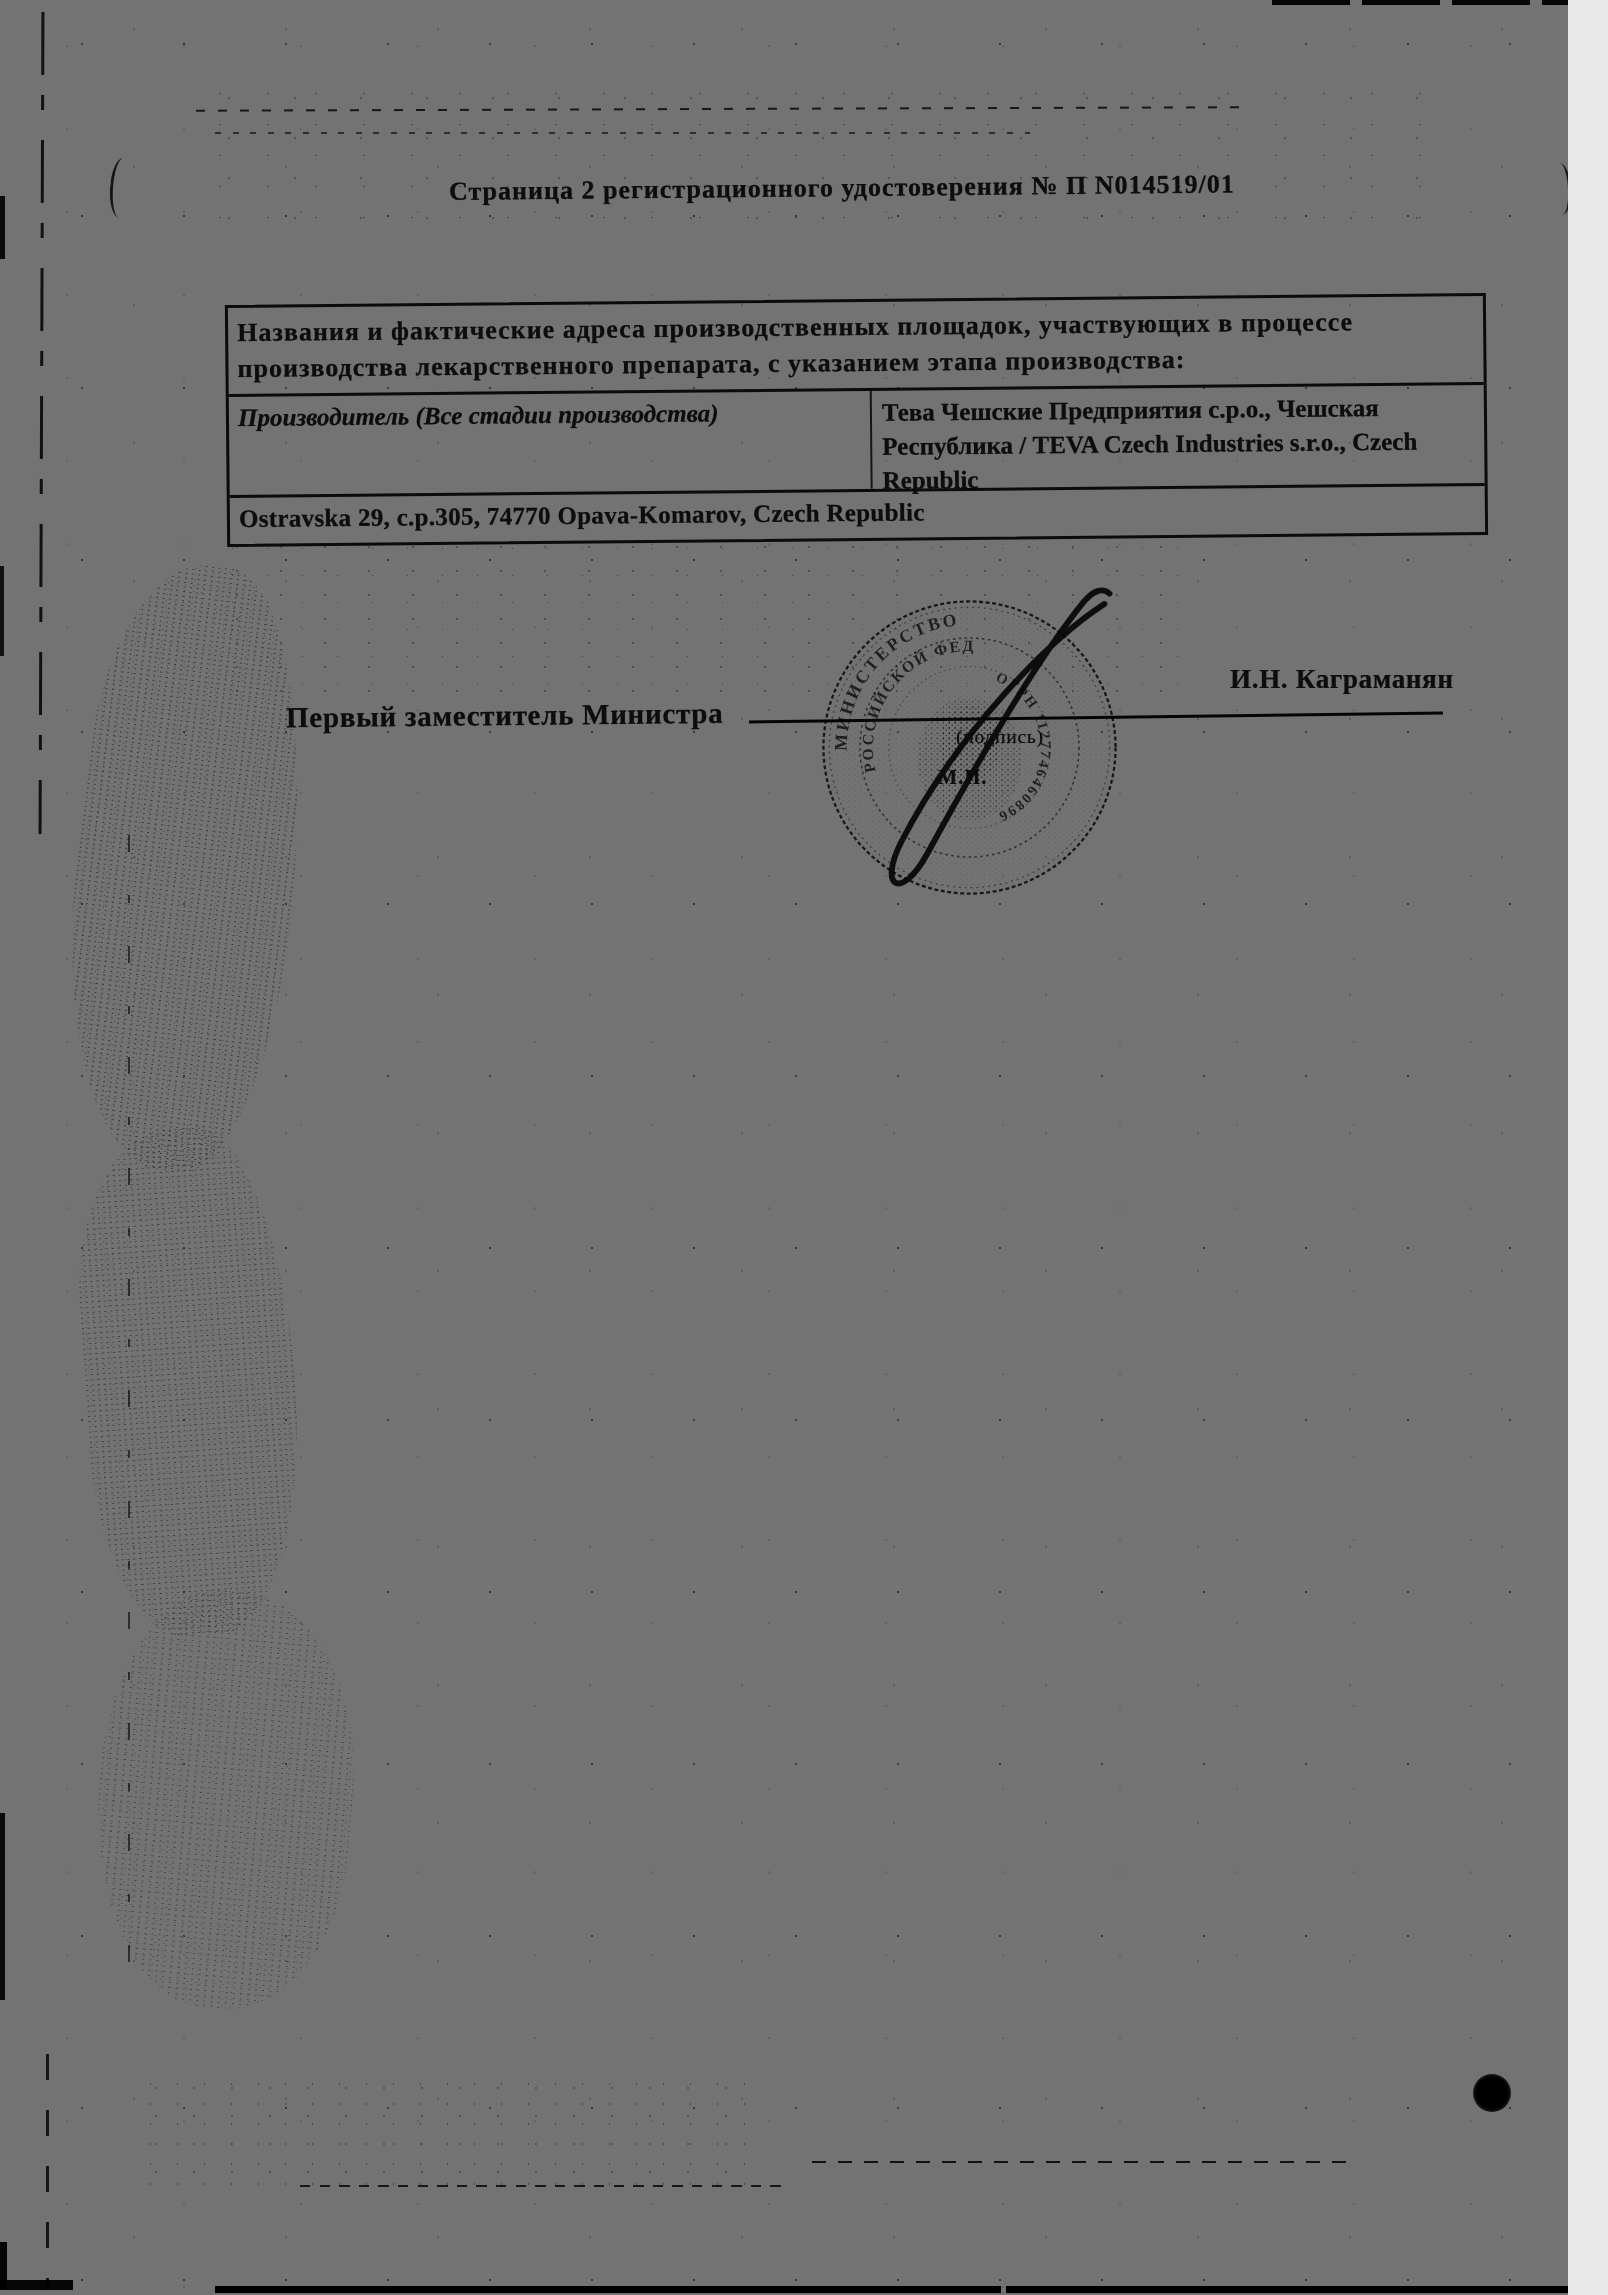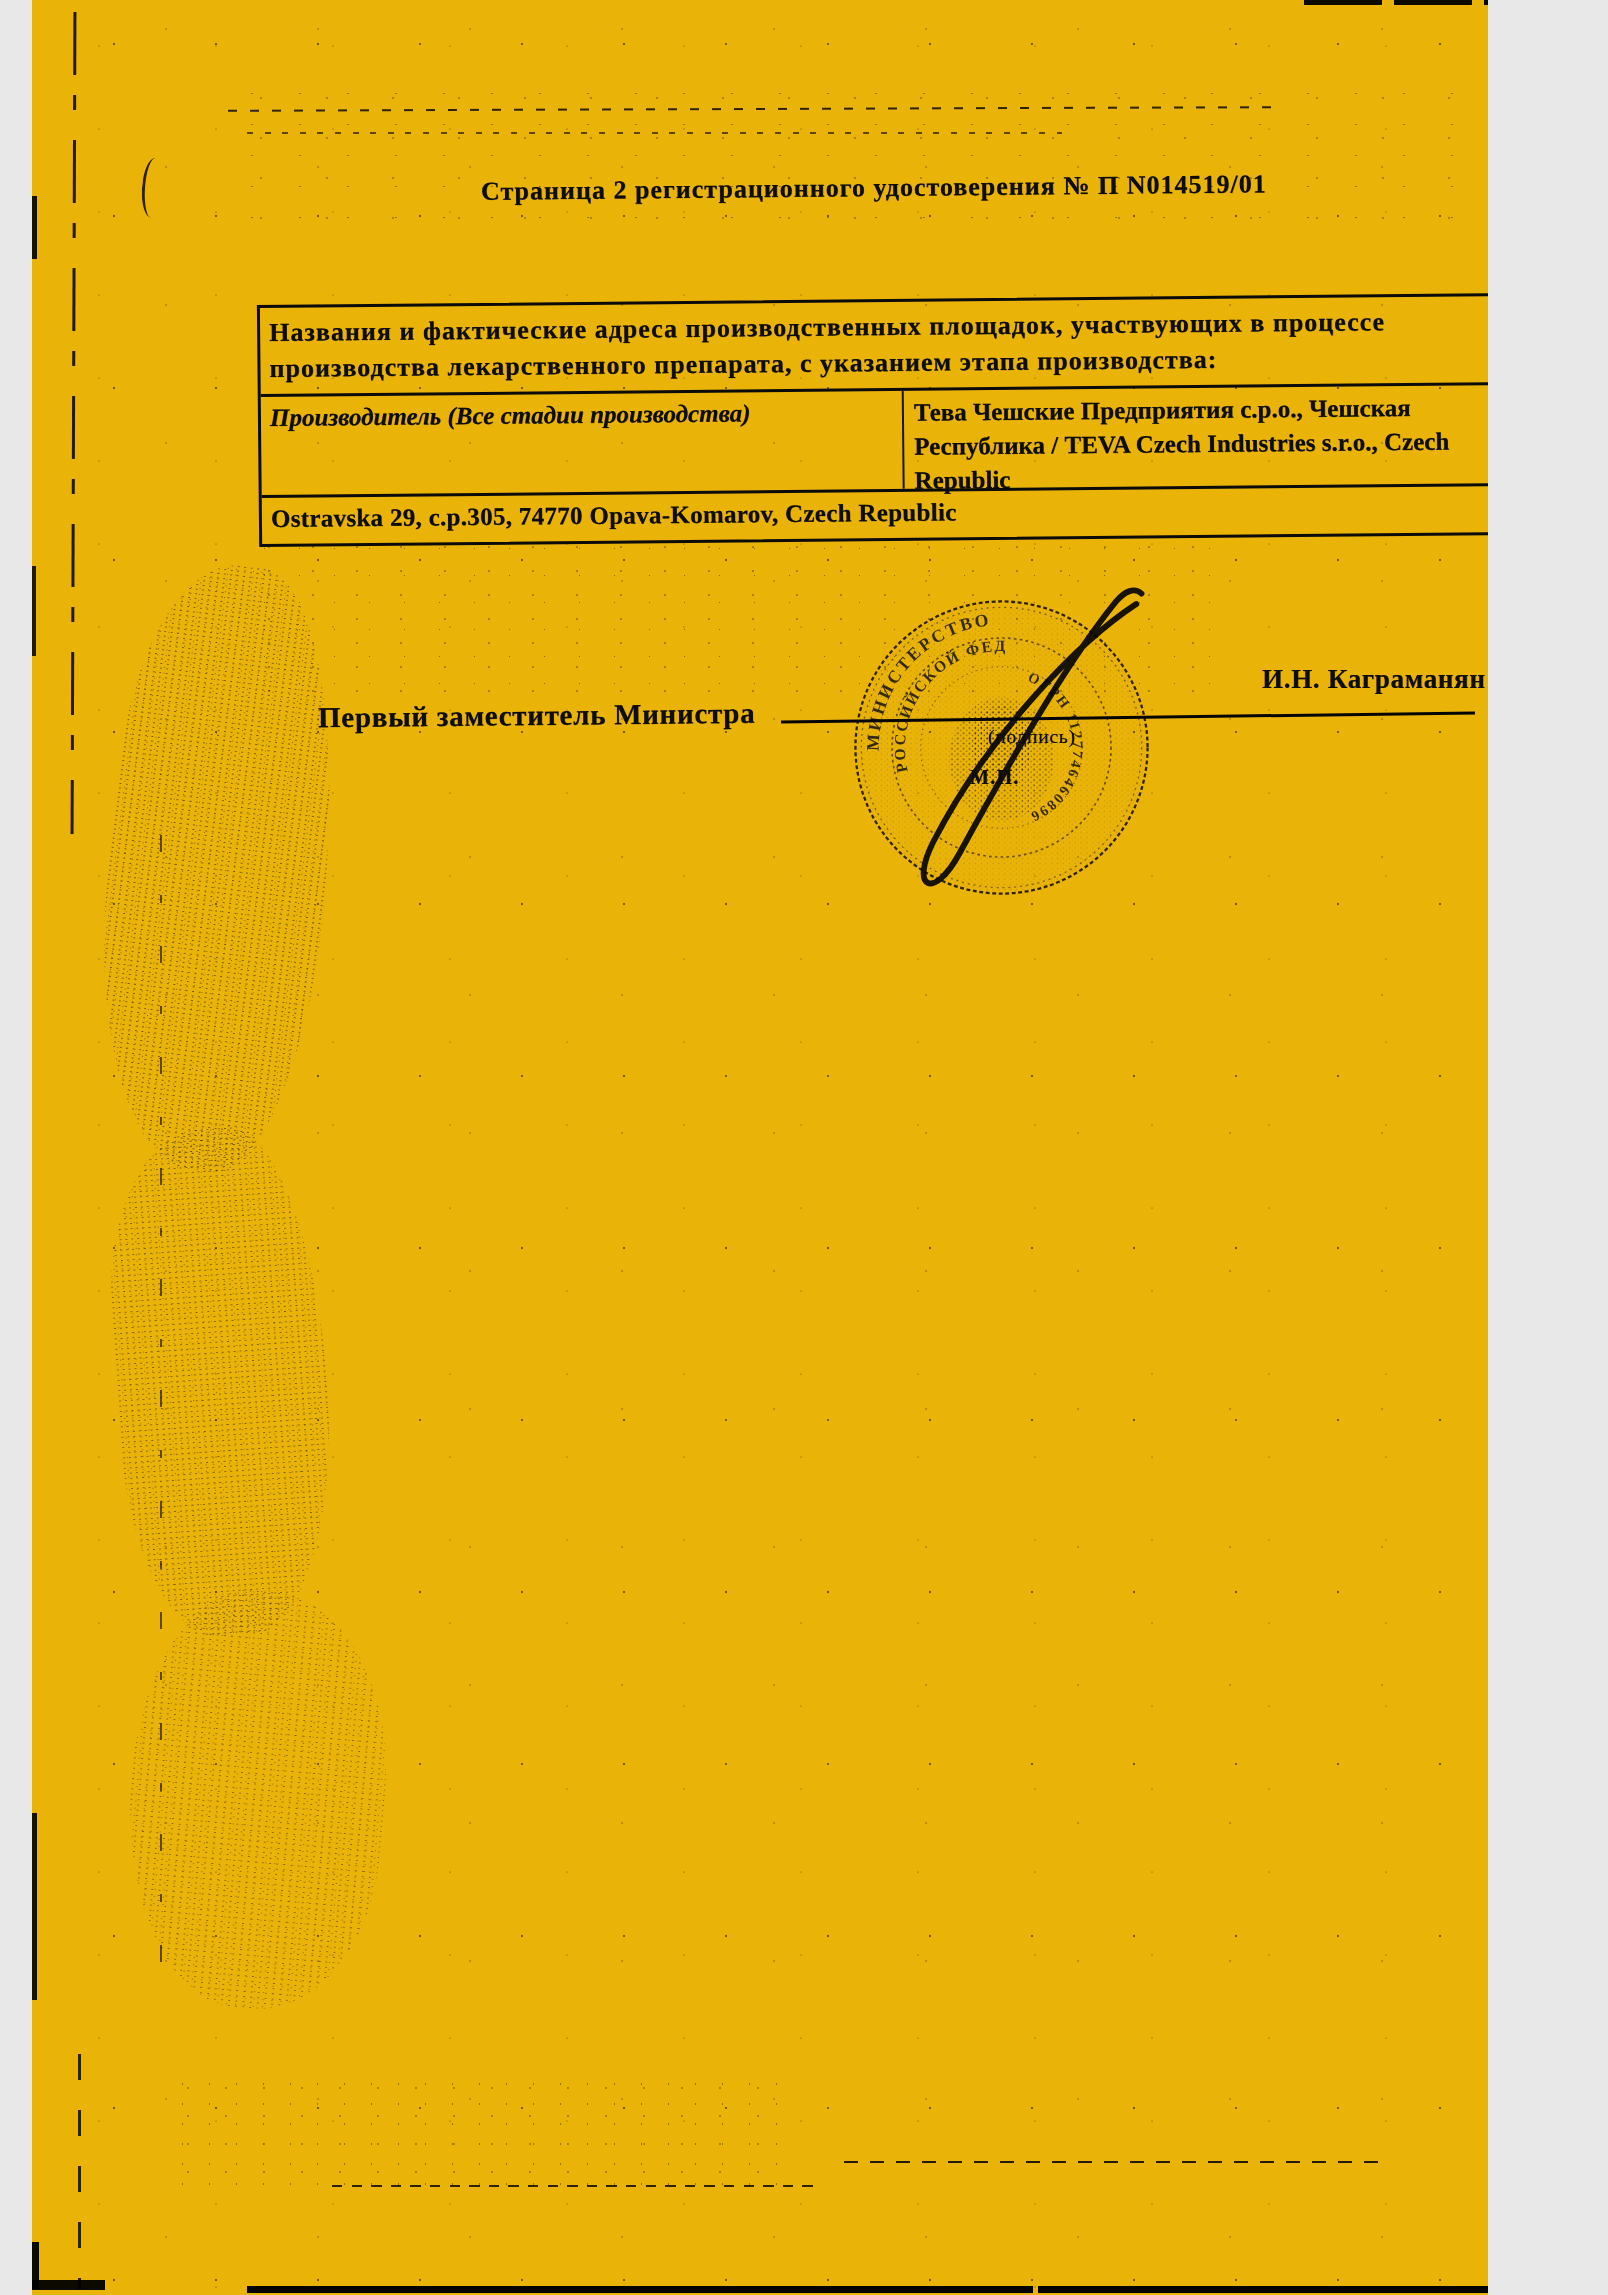--- a/index.html
+++ b/index.html
@@ -1,18 +1,18 @@
 <!DOCTYPE html>
 <html style="font-size:10.4px"><head>
 <meta charset="utf-8">
 <style>
   html,body{margin:0;padding:0;background:#e8e8e8;}
   #page{
-    position:relative;width:1456px;height:2295px;background:#eab308;
-    overflow:hidden;font-family:"Liberation Serif","DejaVu Serif",serif;color:#0d0d0d;margin-left:32px;
+    position:relative;width:1568px;height:2295px;background:#737373;
+    overflow:hidden;font-family:"Liberation Serif","DejaVu Serif",serif;color:#0d0d0d;
   }
   .abs{position:absolute;}
   .ink{color:#0d0d0d;text-shadow:0.4px 0.3px 0 rgba(0,0,0,.45), -0.3px 0 0 rgba(0,0,0,.18);}
 
   
   .speckle{
     left:0;top:0;width:1608px;height:2295px;opacity:.65;
     background-image:
       radial-gradient(circle, rgba(0,0,0,.85) 0.7px, transparent 1px),
       radial-gradient(circle, rgba(0,0,0,.65) 0.6px, transparent 0.8px),

